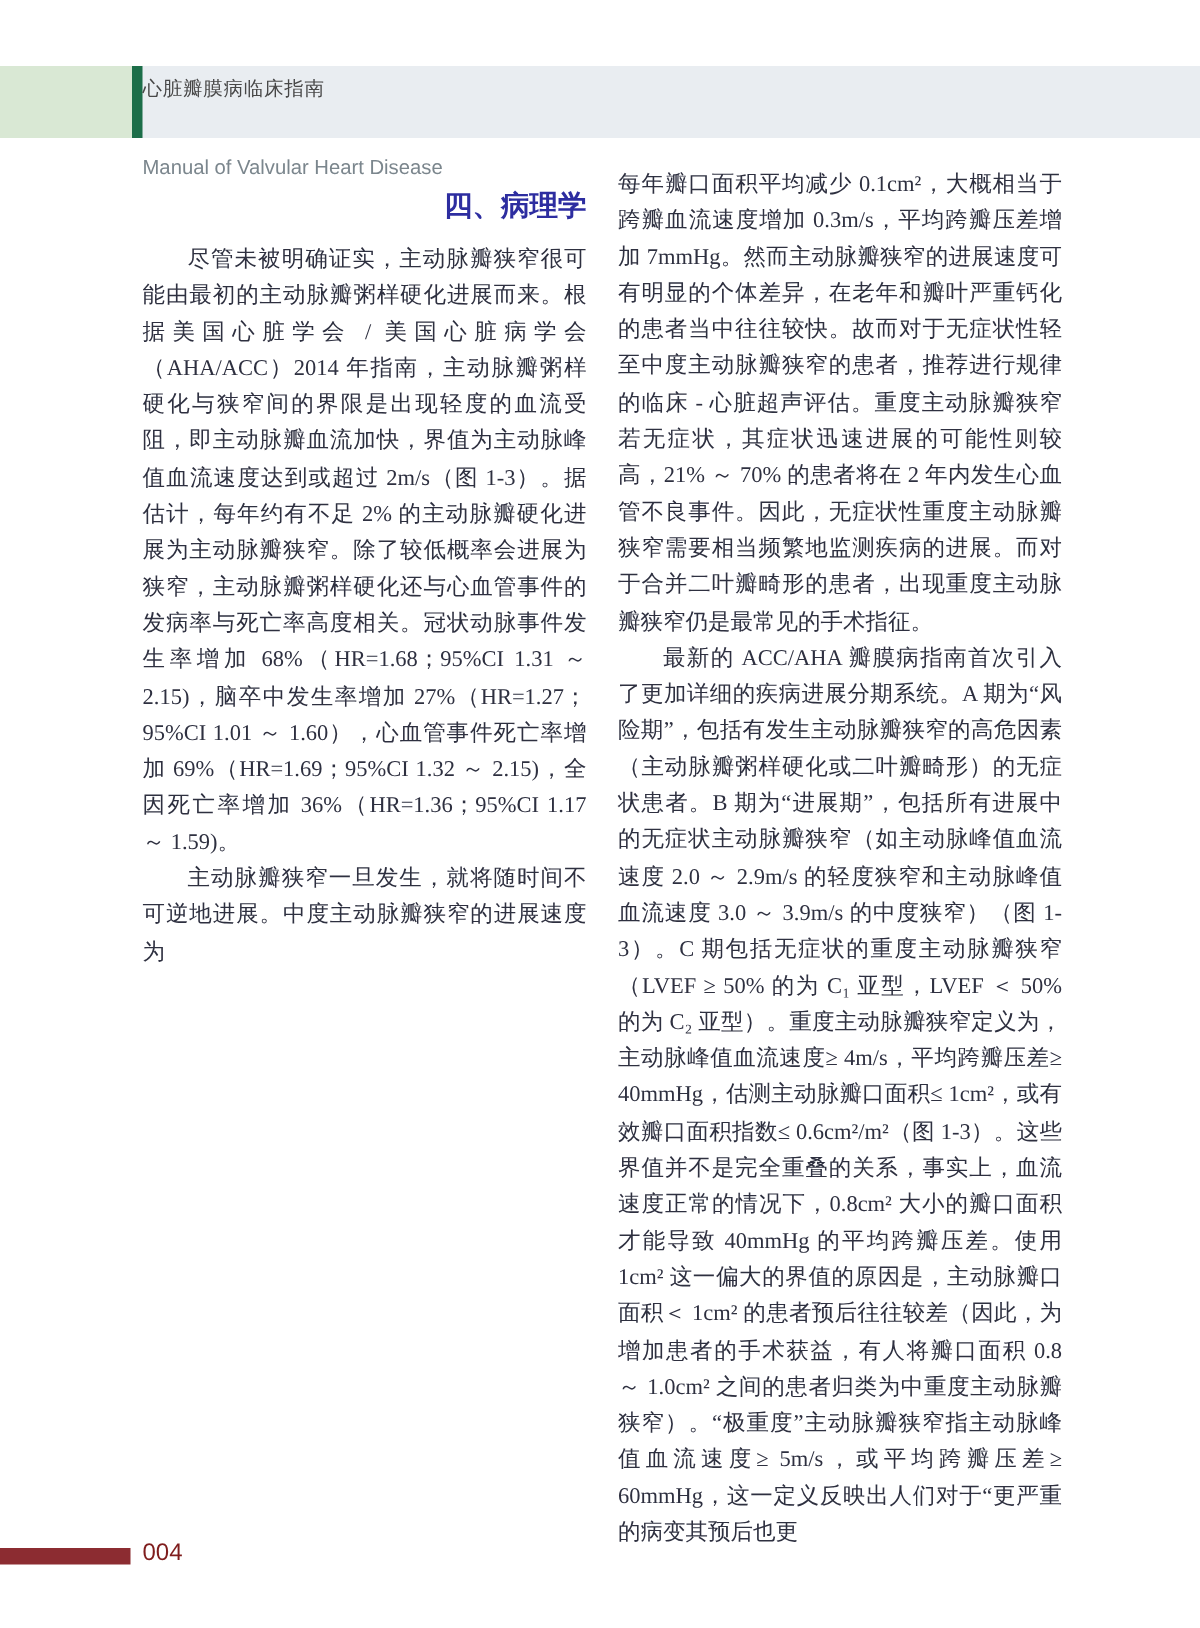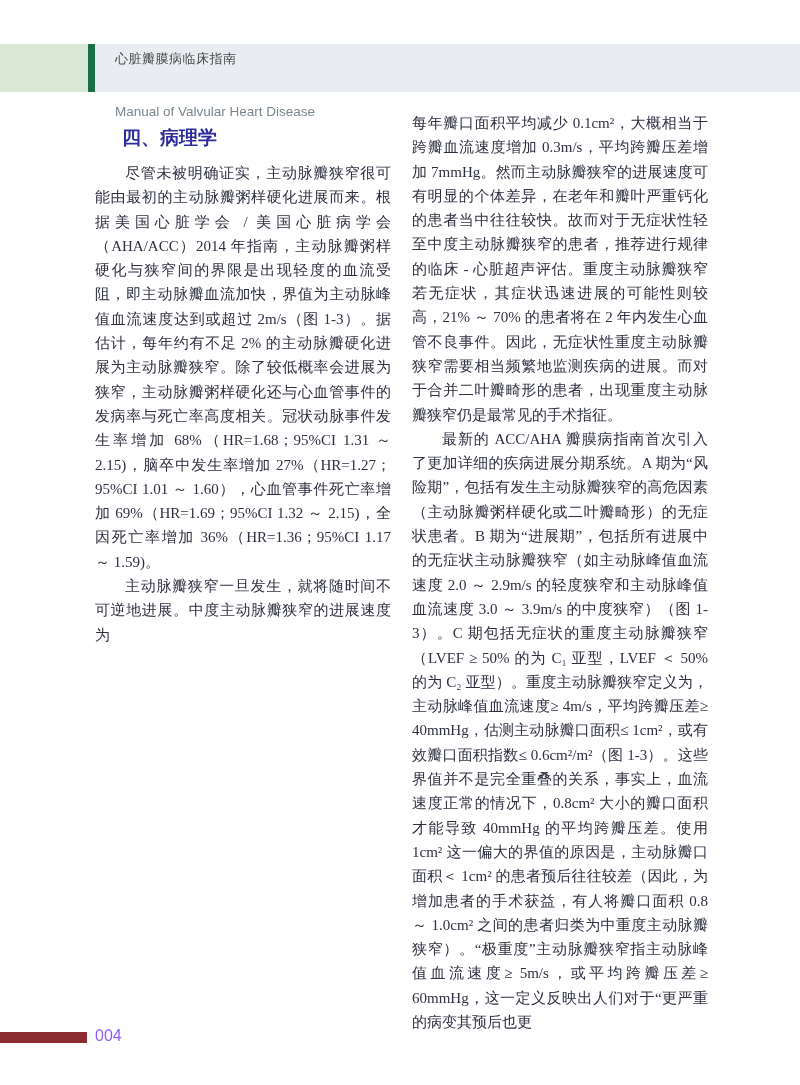--- a/index.html
+++ b/index.html
@@ -26,21 +26,21 @@
     background: #d9e8d4;
   }
   .header-accent {
     position: absolute;
     left: 88px; top: 0;
     width: 7px; height: 48px;
     background: #1c6e49;
   }
   .header-titles {
     position: absolute;
-    left: 115px; top: 6px;
+    left: 95px; top: 6px;
     font-family: "Liberation Sans", "DejaVu Sans", sans-serif;
   }
   .title-zh {
     font-size: 13px;
     line-height: 17px;
     color: #474747;
     letter-spacing: 0.5px;
   }
   .title-en {
     font-size: 13.5px;
@@ -62,36 +62,36 @@
   .para { margin: 0; text-indent: 2em; }
   .para.no-indent { text-indent: 0; }
   .sec-heading {
     margin: 15px 0 11px 0;
     padding-left: 27px;
     font-family: "Liberation Sans", "DejaVu Sans", sans-serif;
     font-weight: bold;
     font-size: 19px;
     line-height: 24px;
     color: #2d2da0;
-    text-align: left;
+    text-align: right;
     text-indent: 0;
   }
   
   .footer-bar {
     position: absolute;
     left: 0; top: 1032px;
     width: 87px; height: 11px;
     background: #8c2c31;
   }
   .page-number {
     position: absolute;
     left: 95px; top: 1027px;
     font-family: "Liberation Sans", "DejaVu Sans", sans-serif;
     font-size: 16px;
-    color: #8b5cf6;
+    color: #7f1d1d;
   }
 </style>
 </head>
 <body>
 
 <div class="page">
 
   <div class="header-band">
     <div class="header-green"></div>
     <div class="header-accent"></div>

